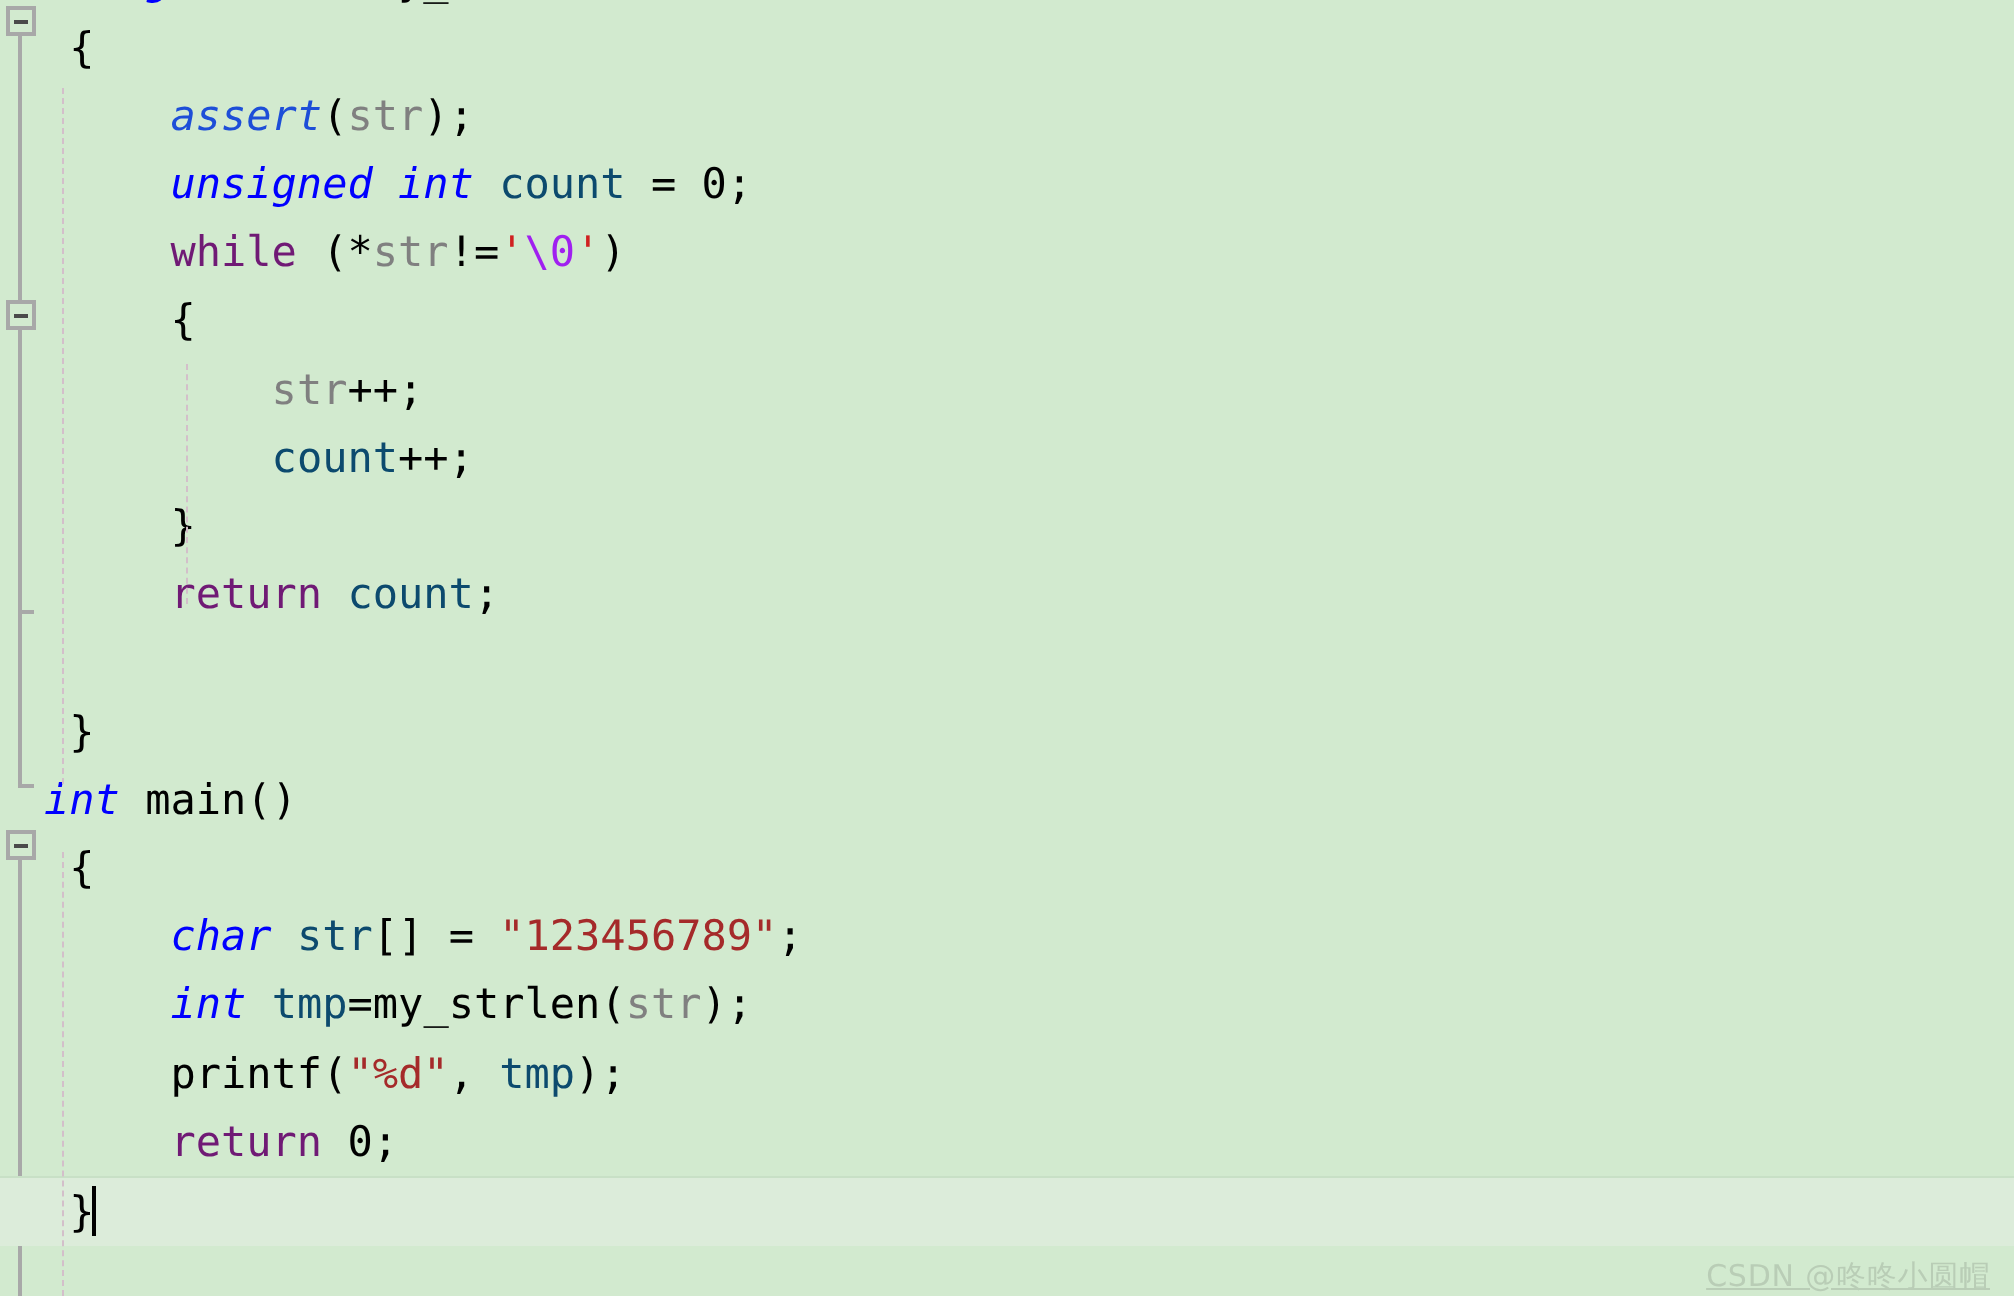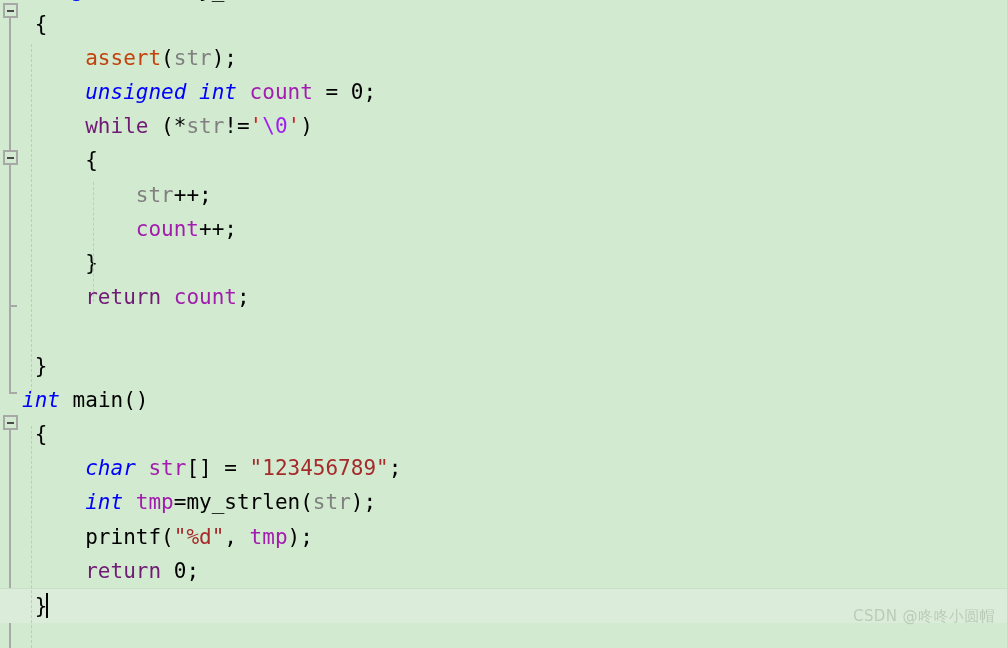--- a/index.html
+++ b/index.html
@@ -84,51 +84,52 @@
     box-sizing: content-box;
   }
   .line.current {
     background: #dcecda;
     border-top: 1px solid #c8e0c6;
   }
 
   
   .kw      { color: #0000ff; font-style: italic; }            
   .ctrl    { color: #701a75; }            
-  .macro   { color: #c2410c; }            
+  .macro   { color: #1d4ed8; font-style: italic; }            
   .fn      { color: #000000; }            
   .param   { color: #808080; }            
-  .var     { color: #a21caf; }            
+  .var     { color: #0c4a6e; }            
   .str     { color: #a52a2a; }            
   .punct   { color: #000000; }            
   .num     { color: #000000; }            
   .quote   { color: #d02020; }            
   .esc     { color: #a020f0; }            
 
   
   .caret {
     display: inline-block;
     width: 2px;
     height: 25px;
     background: #000000;
     vertical-align: -5px;
     margin-left: -1px;
   }
 
   
   #watermark {
     position: absolute;
     right: 12px;
-    bottom: 22px;
+    bottom: 0;
     font-family: "DejaVu Sans", sans-serif;
     font-size: 15px;
     color: #b9cdb6;
     letter-spacing: 0.4px;
     white-space: nowrap;
     pointer-events: none;
+    text-decoration: underline;
   }
 </style>
 </head>
 <body>
 
 <div id="editor">
 
   <div id="gutter">
       <div class="fold-box" style="left: 3px; top: 3px;"></div>
       <div class="fold-line" style="left: 9px; top: 18px; height: 374px;"></div>

